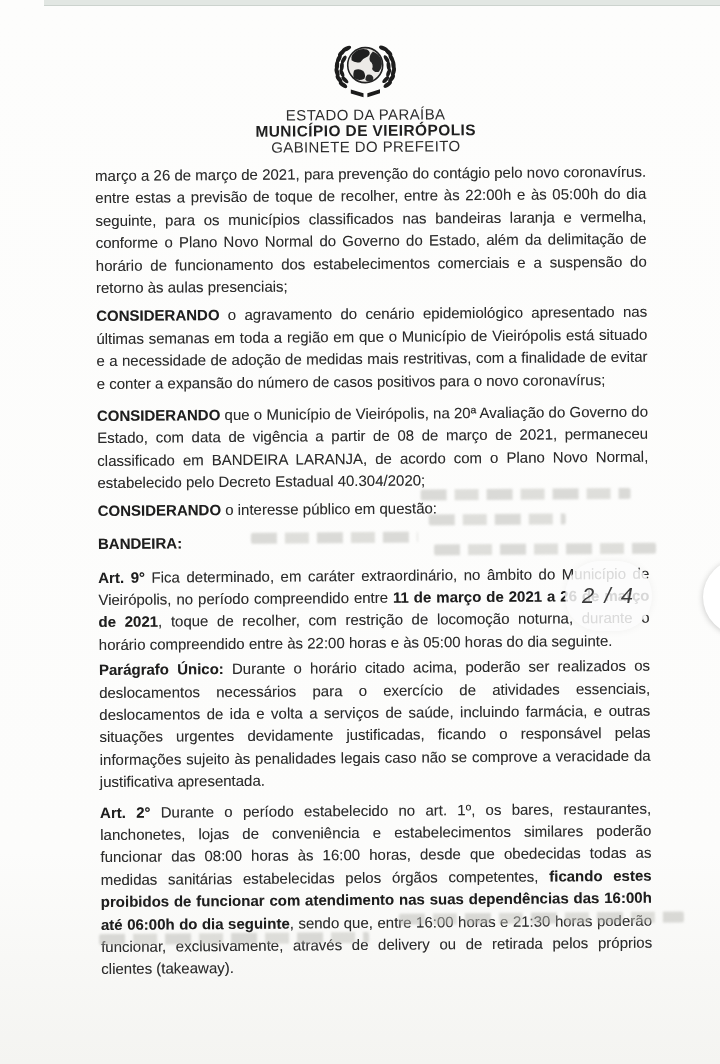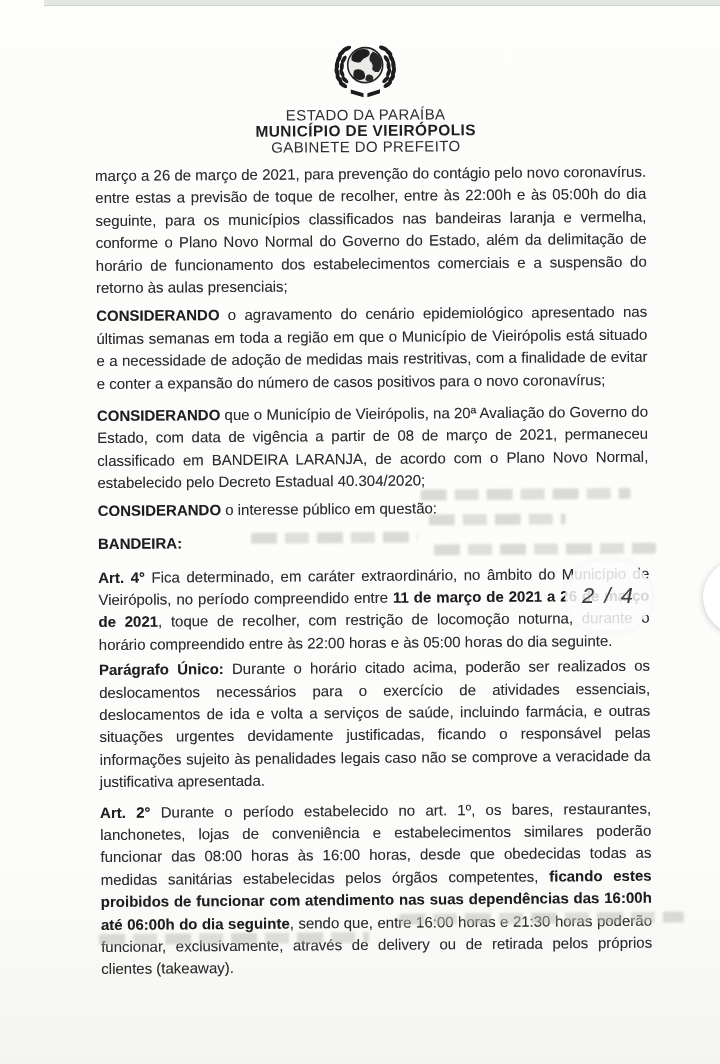--- a/index.html
+++ b/index.html
@@ -127,21 +127,21 @@
       <p class="m1"><b></b><span>março a 26 de março de 2021, para prevenção do contágio pelo novo coronavírus. entre estas a previsão de toque de recolher, entre às 22:00h e às 05:00h do dia seguinte, para os municípios classificados nas bandeiras laranja e vermelha, conforme o Plano Novo Normal do Governo do Estado, além da delimitação de horário de funcionamento dos estabelecimentos comerciais e a suspensão do retorno às aulas presenciais;</span><b></b><span></span></p>
 
       <p class="m2"><b>CONSIDERANDO</b><span> o agravamento do cenário epidemiológico apresentado nas últimas semanas em toda a região em que o Município de Vieirópolis está situado e a necessidade de adoção de medidas mais restritivas, com a finalidade de evitar e conter a expansão do número de casos positivos para o novo coronavírus;</span><b></b><span></span></p>
 
       <p class="m3"><b>CONSIDERANDO</b><span> que o Município de Vieirópolis, na 20ª Avaliação do Governo do Estado, com data de vigência a partir de 08 de março de 2021, permaneceu classificado em BANDEIRA LARANJA, de acordo com o Plano Novo Normal, estabelecido pelo Decreto Estadual 40.304/2020;</span><b></b><span></span></p>
 
       <p class="m4"><b>CONSIDERANDO</b><span> o interesse público em questão:</span><b></b><span></span></p>
 
       <p class="m5"><b>BANDEIRA:</b><span></span><b></b><span></span></p>
 
-      <p class="m6"><b>Art. 4°</b><span> Fica determinado, em caráter extraordinário, no âmbito do Município de Vieirópolis, no período compreendido entre </span><b>11 de março de 2021 a 26 de março de 2021</b><span>, toque de recolher, com restrição de locomoção noturna, durante o horário compreendido entre às 22:00 horas e às 05:00 horas do dia seguinte.</span></p>
+      <p class="m6"><b>Art. 9°</b><span> Fica determinado, em caráter extraordinário, no âmbito do Município de Vieirópolis, no período compreendido entre </span><b>11 de março de 2021 a 26 de março de 2021</b><span>, toque de recolher, com restrição de locomoção noturna, durante o horário compreendido entre às 22:00 horas e às 05:00 horas do dia seguinte.</span></p>
 
       <p class="m7"><b>Parágrafo Único:</b><span> Durante o horário citado acima, poderão ser realizados os deslocamentos necessários para o exercício de atividades essenciais, deslocamentos de ida e volta a serviços de saúde, incluindo farmácia, e outras situações urgentes devidamente justificadas, ficando o responsável pelas informações sujeito às penalidades legais caso não se comprove a veracidade da justificativa apresentada.</span><b></b><span></span></p>
 
       <p><b>Art. 2°</b><span> Durante o período estabelecido no art. 1º, os bares, restaurantes, lanchonetes, lojas de conveniência e estabelecimentos similares poderão funcionar das 08:00 horas às 16:00 horas, desde que obedecidas todas as medidas sanitárias estabelecidas pelos órgãos competentes, </span><b>ficando estes proibidos de funcionar com atendimento nas suas dependências das 16:00h até 06:00h do dia seguinte</b><span>, sendo que, entre 16:00 horas e 21:30 horas poderão funcionar, exclusivamente, através de delivery ou de retirada pelos próprios clientes (takeaway).</span></p>
     </div>
 
     <div class="ghost g1"></div>
     <div class="ghost g2"></div>
     <div class="ghost g3"></div>
     <div class="ghost g4"></div>

